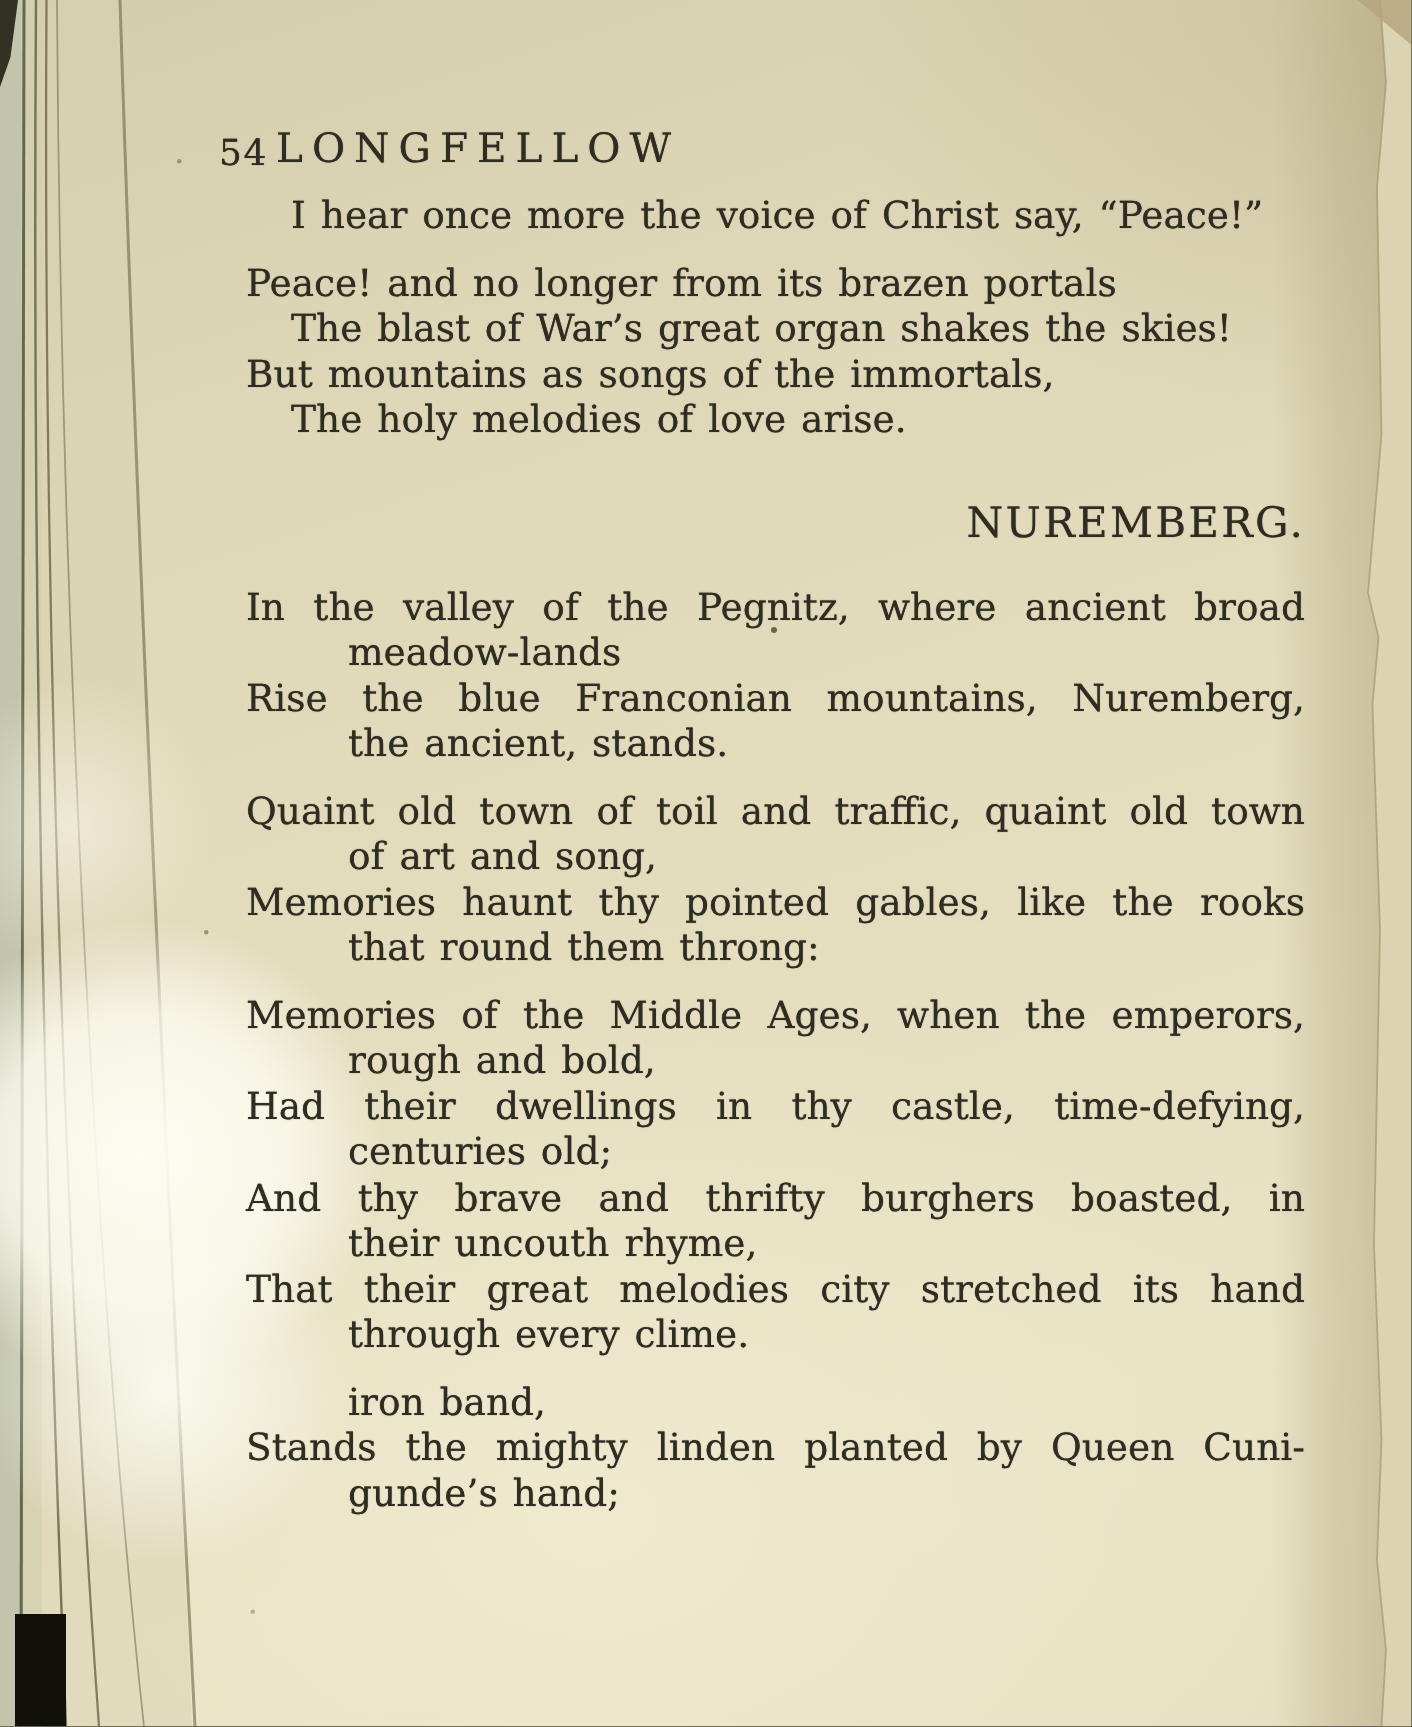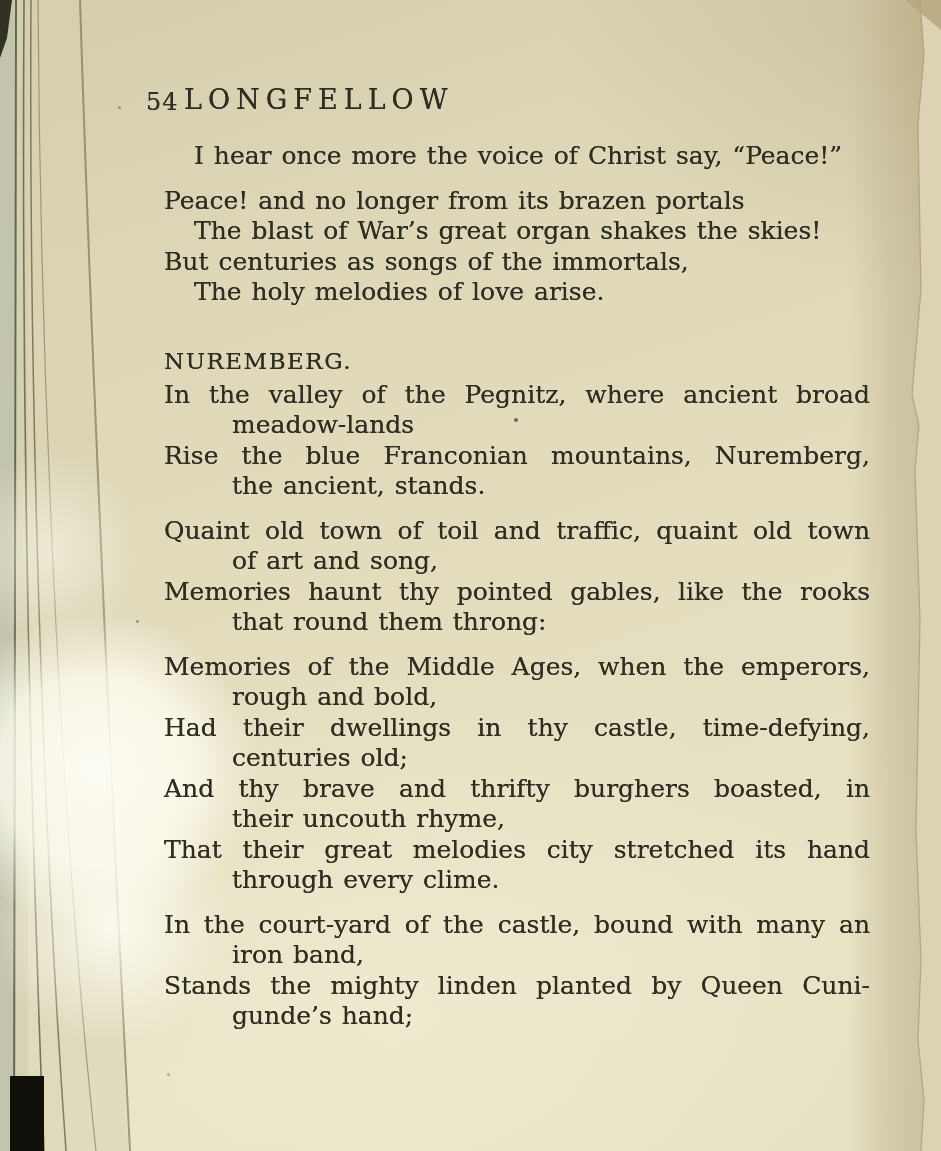--- a/index.html
+++ b/index.html
@@ -19,31 +19,31 @@
     background:radial-gradient(closest-side,rgba(255,254,246,.85),rgba(255,253,240,0) 72%);}
   .glare.g3{left:-70px;top:420px;width:240px;height:260px;
     background:radial-gradient(closest-side,rgba(252,250,236,.55),rgba(252,250,236,0) 75%);}
   .speck{position:absolute;z-index:3;border-radius:50%;background:#4a4735;}
   .text-col{
     position:absolute;z-index:4;left:164px;top:85px;width:706px;
     color:#2f2d22;font-size:25px;line-height:30.5px;
     text-shadow:0 0 .6px rgba(47,45,34,.85);
     word-spacing:2px;
   }
-  .header-row{position:relative;height:30px;margin-bottom:26px;}
+  .header-row{position:relative;height:30px;margin-bottom:14px;}
   .page-num{position:absolute;left:-18px;top:2px;font-size:24px;letter-spacing:1px;}
   .running-head{text-align:left;font-size:27px;letter-spacing:6px;position:relative;left:20px;}
   .stanza{margin:0 0 14px 0;}
   .line{white-space:nowrap;}
   .line.j{white-space:normal;text-align:justify;text-align-last:justify;}
   .line.i1{padding-left:30px;}
   .line.i2{padding-left:68px;white-space:nowrap;text-align:center;text-align-last:left;}
   .poem-title{
-    text-align:left;font-size:23px;letter-spacing:1.5px;
-    margin-top:38px;height:34px;
+    text-align:right;font-size:28px;letter-spacing:1.5px;
+    margin-top:38px;margin-bottom:22px;height:34px;
   }
 </style>
 </head>
 <body>
 
 <div id="photo">
 
   <svg class="layer" width="941" height="1151" viewBox="0 0 941 1151">
     <defs>
       <linearGradient id="rshade" x1="0" y1="0" x2="1" y2="0">
@@ -87,21 +87,21 @@
       <div class="running-head">LONGFELLOW</div>
     </div>
 
     <div class="stanza">
       <div class="line i1">I hear once more the voice of Christ say, “Peace!”</div>
     </div>
 
     <div class="stanza">
       <div class="line">Peace! and no longer from its brazen portals</div>
       <div class="line i1">The blast of War’s great organ shakes the skies!</div>
-      <div class="line">But centuries as songs of the immortals,</div>
+      <div class="line">But mountains as songs of the immortals,</div>
       <div class="line i1">The holy melodies of love arise.</div>
     </div>
 
     <div class="poem-title">NUREMBERG.</div>
 
     <div class="stanza">
       <div class="line j">In the valley of the Pegnitz, where ancient broad</div>
       <div class="line i2">meadow-lands</div>
       <div class="line j">Rise the blue Franconian mountains, Nuremberg,</div>
       <div class="line i2">the ancient, stands.</div>
@@ -119,20 +119,19 @@
       <div class="line i2">rough and bold,</div>
       <div class="line j">Had their dwellings in thy castle, time-defying,</div>
       <div class="line i2">centuries old;</div>
       <div class="line j">And thy brave and thrifty burghers boasted, in</div>
       <div class="line i2">their uncouth rhyme,</div>
       <div class="line j">That their great melodies city stretched its hand</div>
       <div class="line i2">through every clime.</div>
     </div>
 
     <div class="stanza">
-      <div class="line j">In the court-yard of the castle, bound with many an</div>
       <div class="line i2">iron band,</div>
       <div class="line j">Stands the mighty linden planted by Queen Cuni-</div>
       <div class="line i2">gunde’s hand;</div>
     </div>
 
   </div>
 </div>
 
 </body></html>

